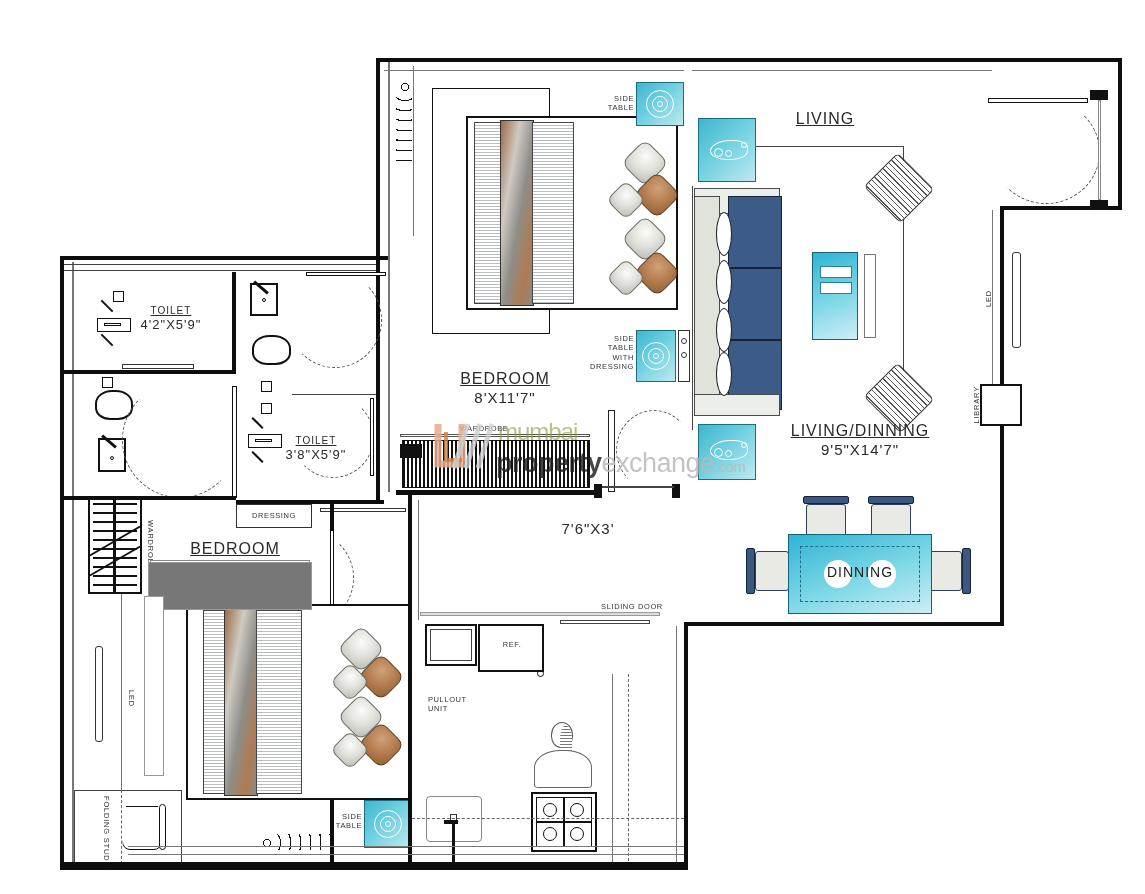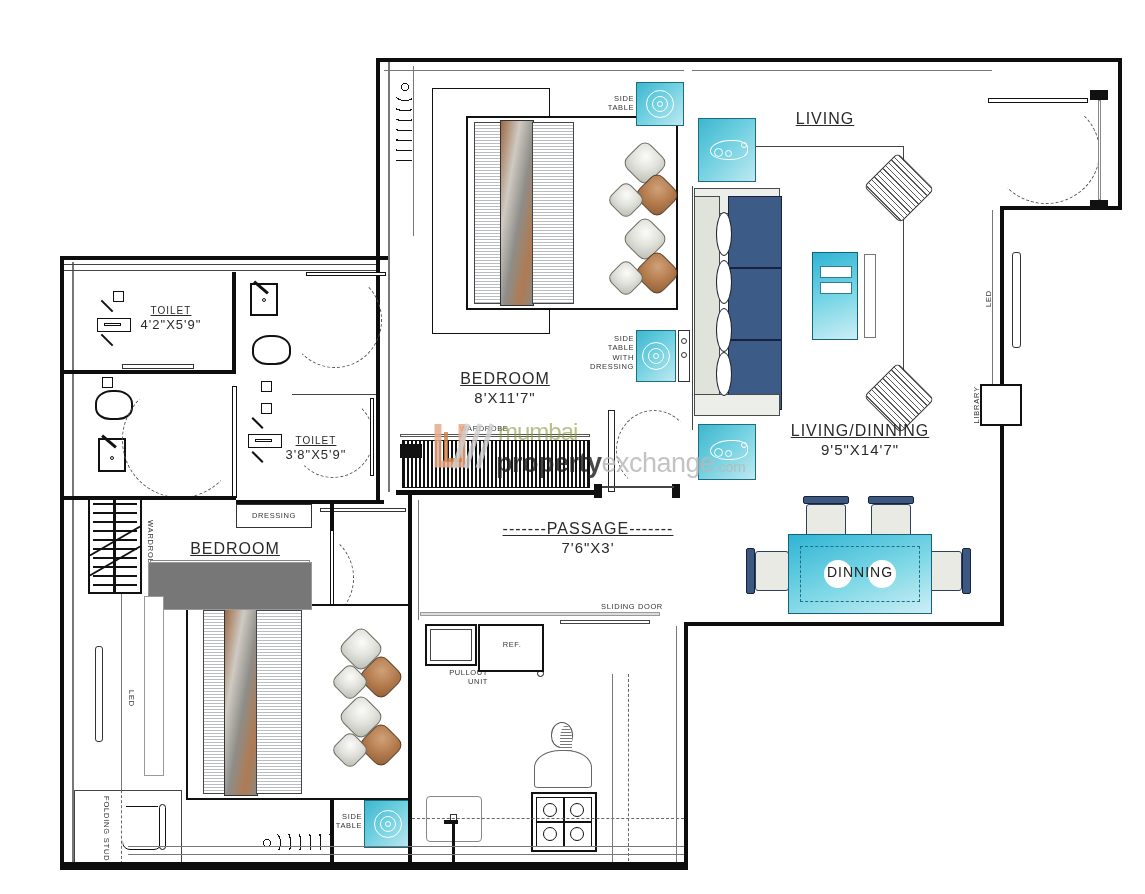--- a/index.html
+++ b/index.html
@@ -27,21 +27,21 @@
     font-family:"Liberation Sans",sans-serif;
   }
   .rlabel .nm{display:block;font-size:16px;text-decoration:underline;}
   .rlabel .dm{display:block;font-size:15px;}
   .rlabel.sm .nm{font-size:10px;}
   .rlabel.sm .dm{font-size:13px;}
   .tiny{
     font-size:7.5px;color:#333;letter-spacing:.6px;
     white-space:nowrap;text-align:center;line-height:1.25;
   }
-  .tiny.l{text-align:right;}
+  .tiny.l{text-align:left;margin-top:27px;}
   .tiny.r{text-align:right;}
   .vert{
     writing-mode:vertical-rl;
     font-size:7.5px;color:#333;letter-spacing:.8px;white-space:nowrap;
   }
   .vert.rot180{transform:rotate(180deg);}
   
   .tealbox{
     background:linear-gradient(135deg,#3fb6cf 0%,#6fd0e0 45%,#bfe9f1 100%);
     border:1px solid #1b6d82;
@@ -264,21 +264,20 @@
   <div class="abs" style="left:400px;top:444px;width:22px;height:14px;background:#111;"></div>
   <div class="abs wall" style="left:396px;top:490px;width:198px;height:5px;"></div>
 
   <div class="abs" style="left:594px;top:484px;width:8px;height:14px;background:#111;"></div>
   <div class="abs" style="left:608px;top:410px;width:7px;height:82px;border:1px solid #222;background:#fff;"></div>
   <div class="abs door-swing" style="left:616px;top:410px;width:76px;height:80px;transform:scaleY(-1);"></div>
   <div class="abs" style="left:672px;top:484px;width:8px;height:14px;background:#111;"></div>
   <div class="abs hair" style="left:602px;top:486px;width:72px;height:2px;"></div>
 
   <div class="rlabel abs" style="left:478px;top:520px;width:220px;">
-    <span class="nm">-------PASSAGE-------</span>
     <span class="dm">7'6"X3'</span>
   </div>
 
   <div class="abs wall" style="left:408px;top:495px;width:4px;height:130px;"></div>
   <div class="abs wall" style="left:408px;top:622px;width:4px;height:244px;"></div>
   <div class="abs hair2" style="left:418px;top:500px;width:1px;height:120px;"></div>
 
   <div class="abs hair" style="left:420px;top:612px;width:240px;height:4px;background:#ddd;border:1px solid #999;"></div>
   <div class="tiny abs" style="left:592px;top:602px;width:80px;">SLIDING DOOR</div>
   <div class="abs" style="left:560px;top:620px;width:90px;height:4px;border:1px solid #444;background:#fff;"></div>

